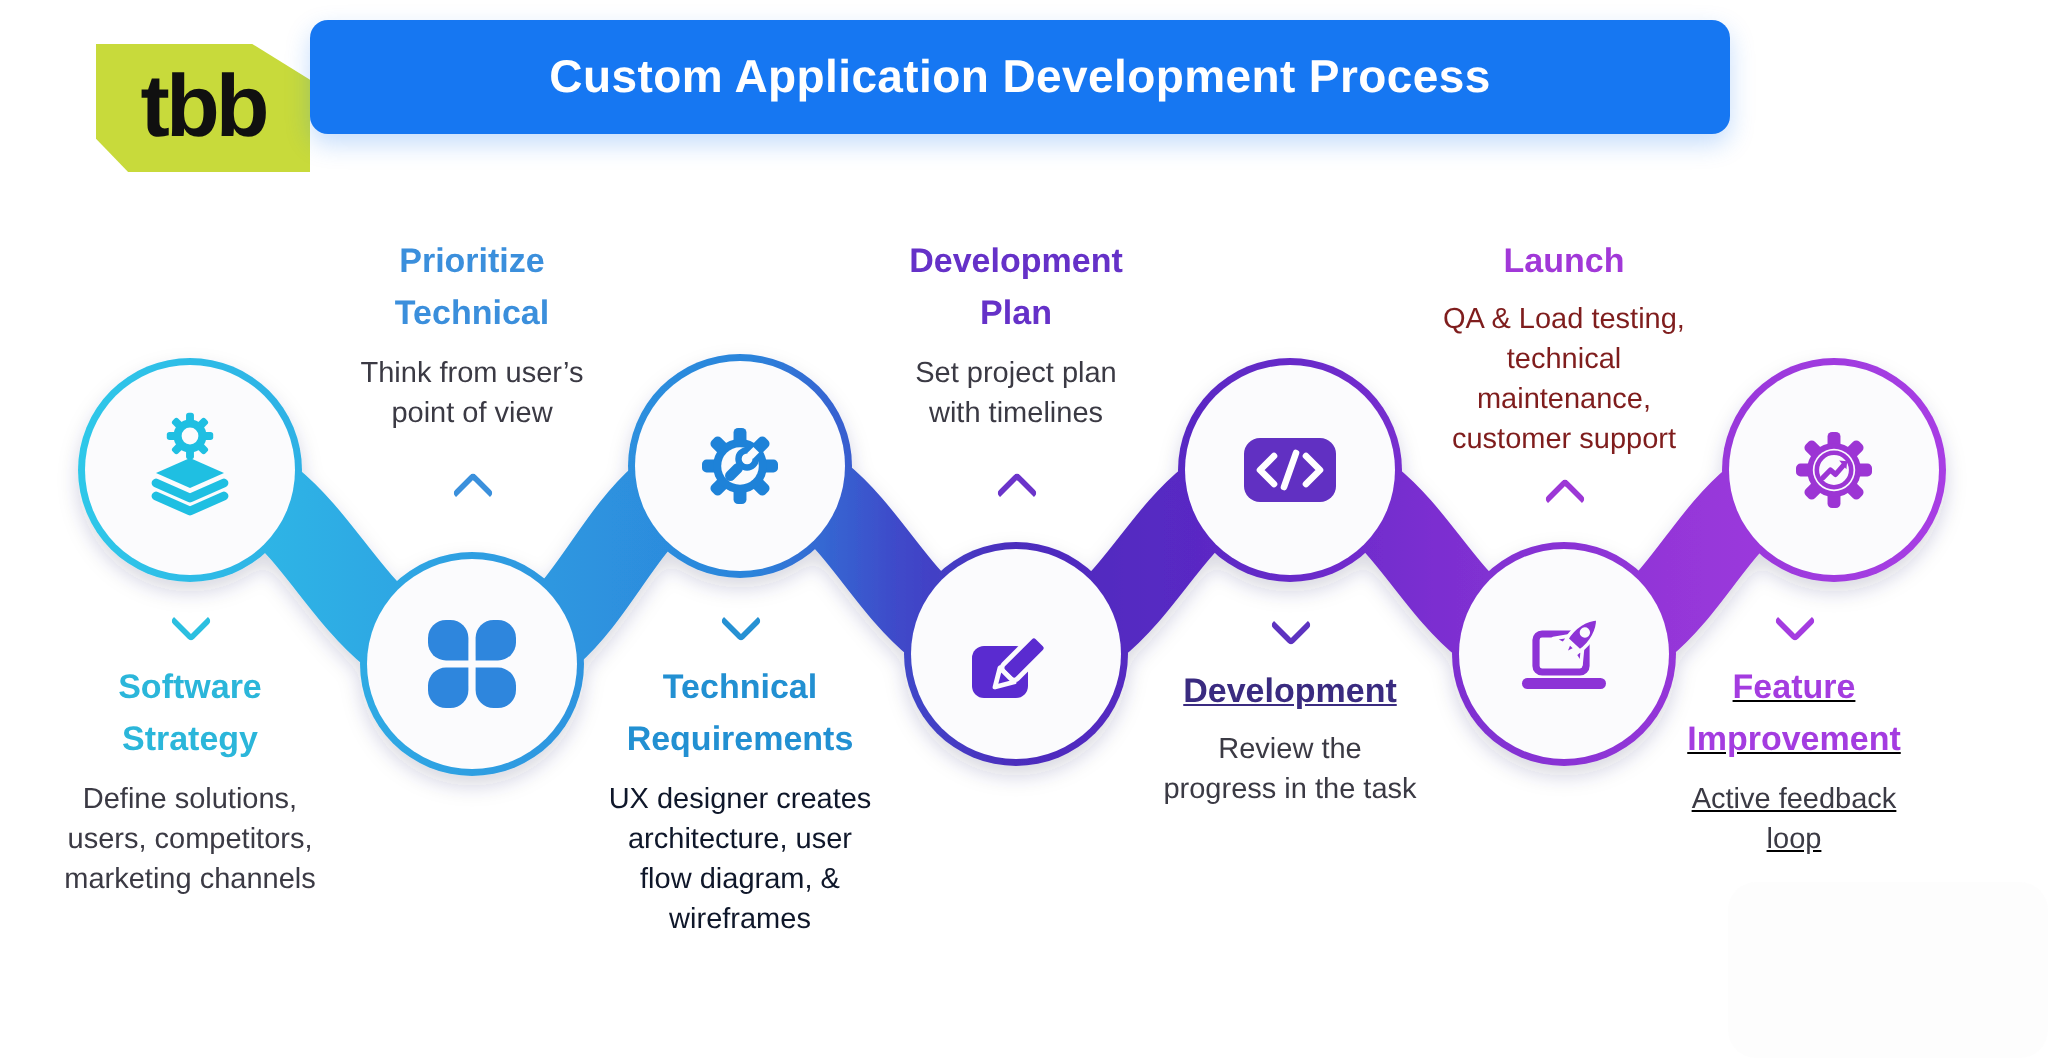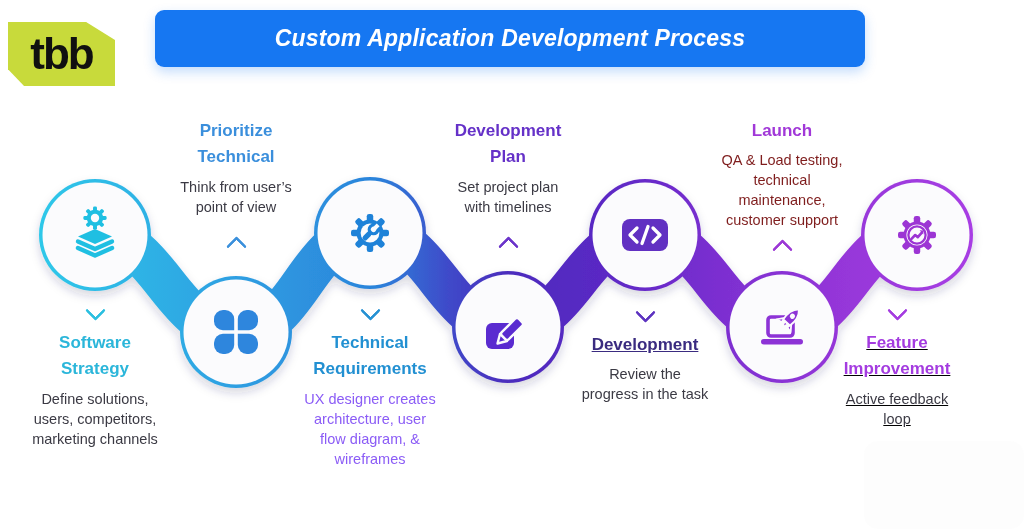--- a/index.html
+++ b/index.html
@@ -37,23 +37,23 @@
   .col-top .chev{margin-top:22px;}
   .watermark{
     position:absolute;right:0;bottom:0;width:160px;height:88px;border-radius:14px;
     background:#fbfbfb;opacity:.55;
   }
 </style>
 </head>
 <body>
 <div id="stage">
 
-  <div class="logo" style="color: rgb(16, 16, 16); background: rgb(200, 218, 59);">tbb</div>
-
-  <div class="banner" style="color: rgb(255, 255, 255); background: rgb(22, 119, 242); font-style: italic;">Custom Application Development Process</div>
+  <div class="logo" style="color: rgb(16, 16, 16); background: rgb(200, 218, 59); margin-left: 40px;">tbb</div>
+
+  <div class="banner" style="color: rgb(255, 255, 255); background: rgb(22, 119, 242);">Custom Application Development Process</div>
 
   <svg class="flow-svg" width="1024" height="529" viewBox="0 0 1024 529">
     <defs>
       <linearGradient id="flow" gradientUnits="userSpaceOnUse" x1="38" y1="0" x2="974" y2="0">
         <stop offset="0" stop-color="#2fc8e9"></stop>
         <stop offset="0.21" stop-color="#2f9fe2"></stop>
         <stop offset="0.36" stop-color="#2b84db"></stop>
         <stop offset="0.44" stop-color="#3f49c9"></stop>
         <stop offset="0.50" stop-color="#4b2dbd"></stop>
         <stop offset="0.60" stop-color="#5a28c4"></stop>
@@ -167,21 +167,21 @@
 
   <div class="col col-top" style="left: 151px; top: 118px; width: 170px; --accent: #3b90dc;">
     <h3 class="title" style="max-width: 115px; color: rgb(59, 143, 220);">Prioritize Technical</h3>
     <p class="desc" style="max-width: 130px; color: rgb(59, 58, 68);">Think from user’s point of view</p>
     <span class="chev up"></span>
   </div>
 
   <div class="col col-bottom" style="left: 285px; top: 303px; width: 170px; --accent: #2691d3;">
     <span class="chev down"></span>
     <h3 class="title" style="max-width: 135px; color: rgb(34, 144, 210);">Technical Requirements</h3>
-    <p class="desc" style="max-width: 140px; color: #8b5cf6;">UX designer creates architecture, user flow diagram, &amp; wireframes</p>
+    <p class="desc" style="max-width: 140px; color: #0f172a;">UX designer creates architecture, user flow diagram, &amp; wireframes</p>
   </div>
 
   <div class="col col-top" style="left: 423px; top: 118px; width: 170px; --accent: #6b34ca;">
     <h3 class="title" style="max-width: 120px; color: rgb(101, 49, 200);">Development Plan</h3>
     <p class="desc" style="max-width: 115px; color: rgb(59, 58, 68);">Set project plan with timelines</p>
     <span class="chev up"></span>
   </div>
 
   <div class="col col-bottom" style="left: 560px; top: 305px; width: 170px; --accent: #5d33c0;">
     <span class="chev down"></span>

